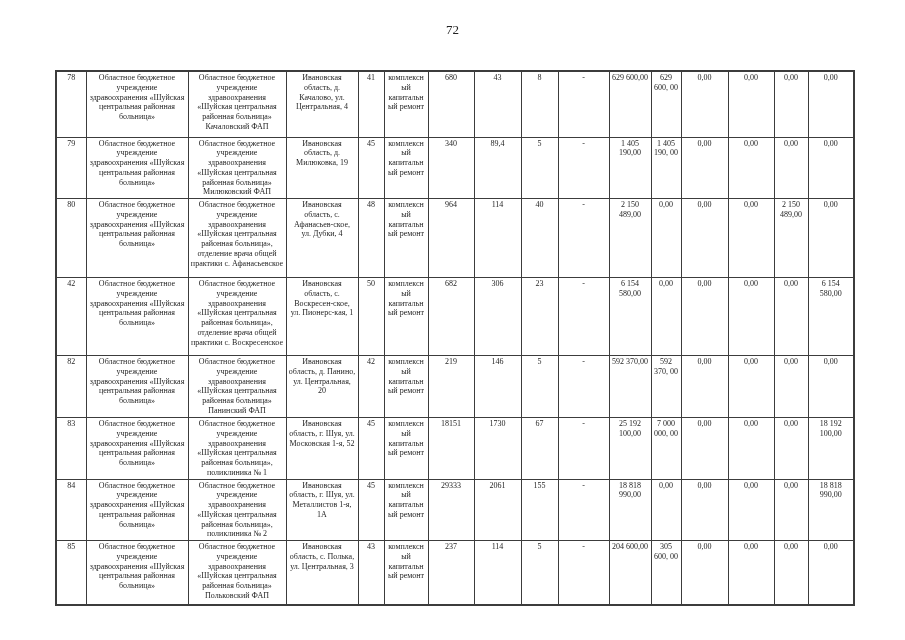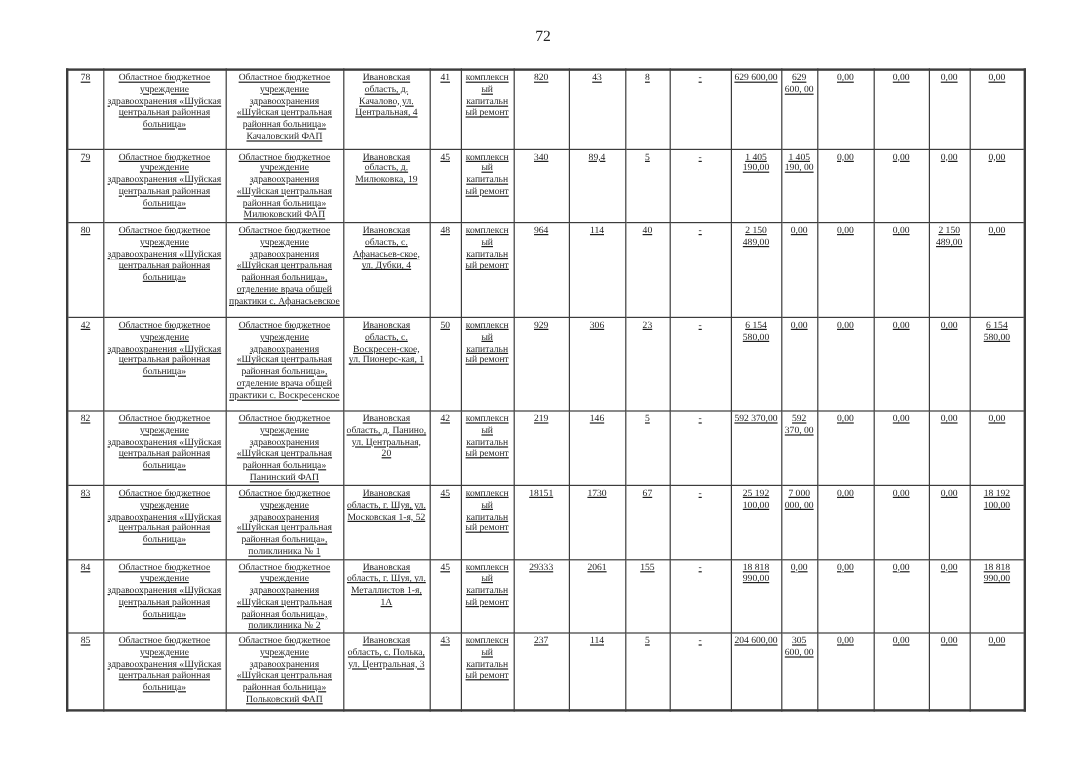--- a/index.html
+++ b/index.html
@@ -24,26 +24,25 @@
     top: 22px;
     left: 0;
     width: 905px;
     text-align: center;
     font-size: 13px;
     color: #222;
   }
   table.data-table {
     position: absolute;
     left: 55px;
-    top: 57px;
+    top: 70px;
     width: 798px;
     border-collapse: collapse;
     table-layout: fixed;
     border: 2px solid #3c3c3c;
-    text-decoration: underline;
   }
   table.data-table td {
     border: 1px solid #3c3c3c;
     vertical-align: top;
     text-align: center;
     padding: 1px 2px;
     font-size: 8px;
     line-height: 1.22;
     overflow-wrap: break-word;
     word-wrap: break-word;
@@ -80,21 +79,21 @@
         <col style="width: 46px;">
       </colgroup>
     <tbody id="table-body">
         <tr style="height: 66px;">
           <td>78</td>
           <td>Областное бюджетное учреждение здравоохранения «Шуйская центральная районная больница»</td>
           <td>Областное бюджетное учреждение здравоохранения «Шуйская центральная районная больница» Качаловский ФАП</td>
           <td>Ивановская область, д. Качалово, ул. Центральная, 4</td>
           <td>41</td>
           <td>комплексный капитальный ремонт</td>
-          <td>820</td>
+          <td>680</td>
           <td>43</td>
           <td>8</td>
           <td>-</td>
           <td>629 600,00</td>
           <td>629 600, 00</td>
           <td>0,00</td>
           <td>0,00</td>
           <td>0,00</td>
           <td>0,00</td>
         </tr>
@@ -134,21 +133,21 @@
           <td>2 150 489,00</td>
           <td>0,00</td>
         </tr>
         <tr style="height: 78px;">
           <td>42</td>
           <td>Областное бюджетное учреждение здравоохранения «Шуйская центральная районная больница»</td>
           <td>Областное бюджетное учреждение здравоохранения «Шуйская центральная районная больница», отделение врача общей практики с. Воскресенское</td>
           <td>Ивановская область, с. Воскресен-ское, ул. Пионерс-кая, 1</td>
           <td>50</td>
           <td>комплексный капитальный ремонт</td>
-          <td>929</td>
+          <td>682</td>
           <td>306</td>
           <td>23</td>
           <td>-</td>
           <td>6 154 580,00</td>
           <td>0,00</td>
           <td>0,00</td>
           <td>0,00</td>
           <td>0,00</td>
           <td>6 154 580,00</td>
         </tr>

